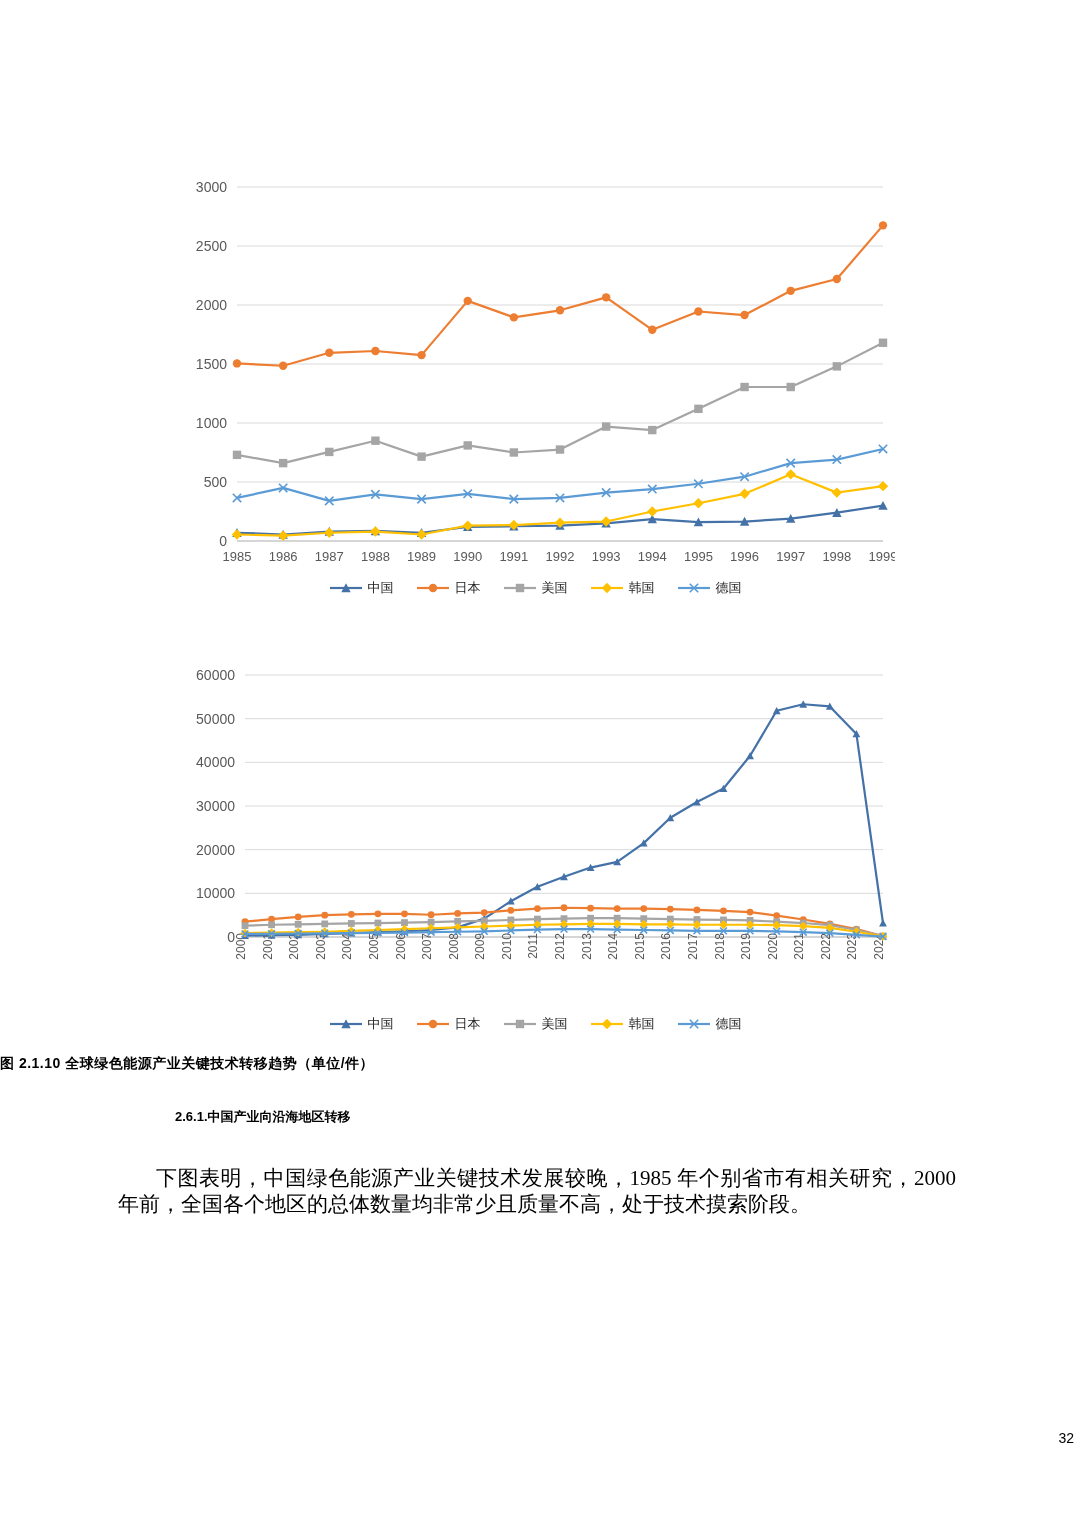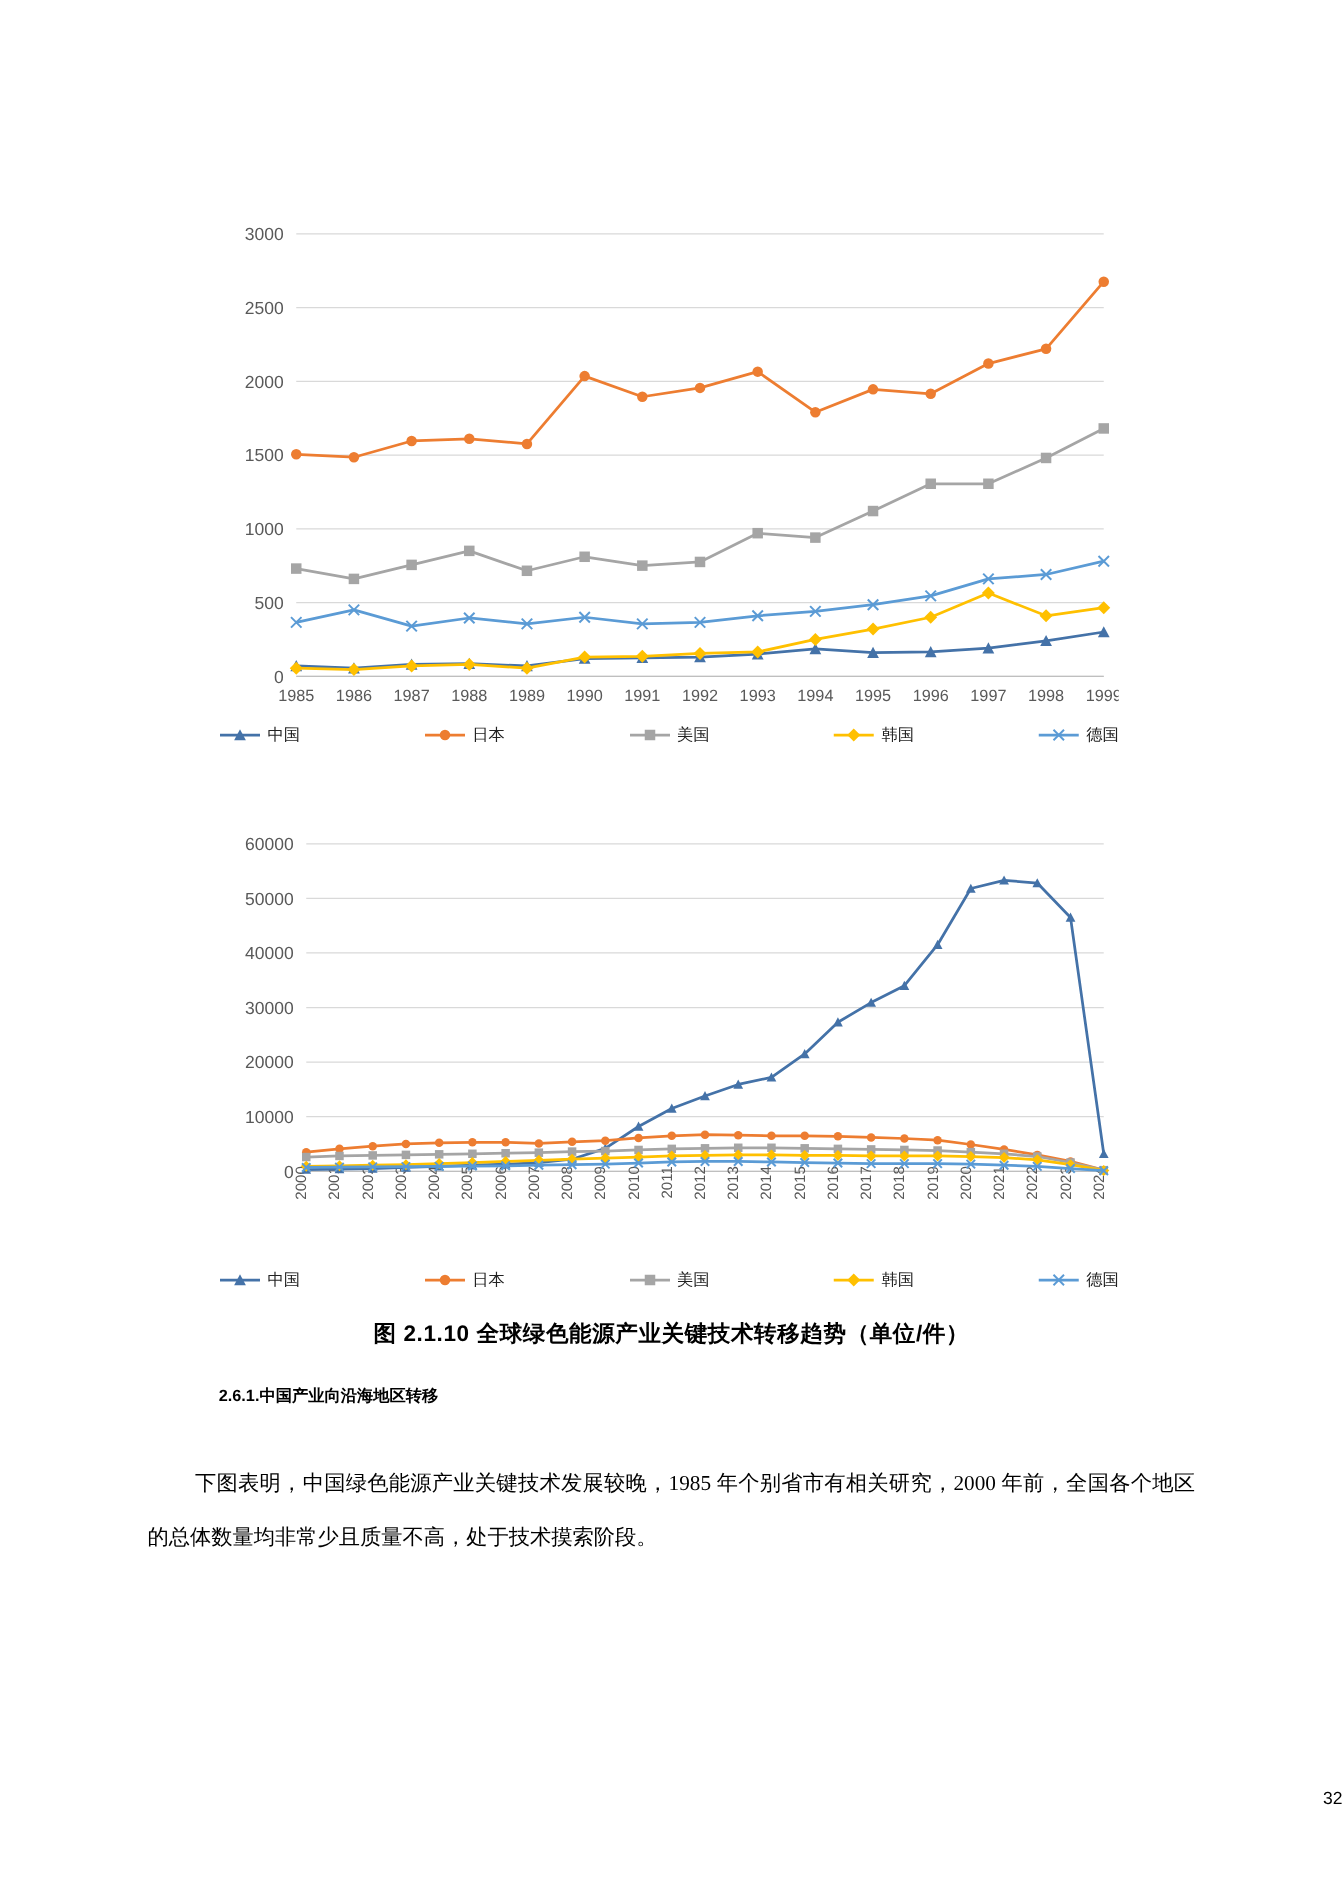--- a/index.html
+++ b/index.html
@@ -8,34 +8,34 @@
     font-family:"Liberation Serif", serif;
     color:#000;
     position:relative;
     overflow:hidden;
   }
   .page{position:relative;width:1074px;height:1520px;}
 
   
   .chart-block{position:relative;}
   .chart-svg{display:block;}
-  .legend{display:flex;justify-content:space-between;align-items:center;gap:11px;margin-top:4px;}
+  .legend{display:flex;justify-content:center;align-items:center;gap:22px;margin-top:4px;}
   .legend-item{display:flex;align-items:center;gap:5px;font-family:"Liberation Sans",sans-serif;font-size:13px;color:#222;}
 
   
   .caption{
-    text-align:center;font-family:"Liberation Sans",sans-serif;
-    font-weight:bold;font-size:18px;letter-spacing:0.5px;
+    font-family:"Liberation Sans",sans-serif;
+    font-weight:bold;font-size:14px;letter-spacing:0.5px;
   }
   .heading{
     font-family:"Liberation Sans",sans-serif;font-weight:bold;font-size:13px;
     margin-left:175px;
   }
   .para{
-    font-size:17px;line-height:43px;text-align:justify;
+    font-size:21px;line-height:26px;text-align:justify;
     margin:0 118px 0 118px;text-indent:38px;
   }
   .pageno{
     position:absolute;left:0;right:0;text-align:right;font-size:14px;
     font-family:"Liberation Sans",sans-serif;
   }
 </style>
 </head>
 <body>
 

